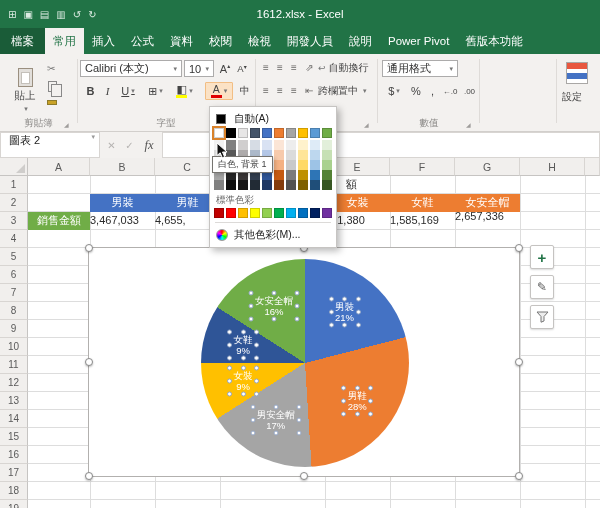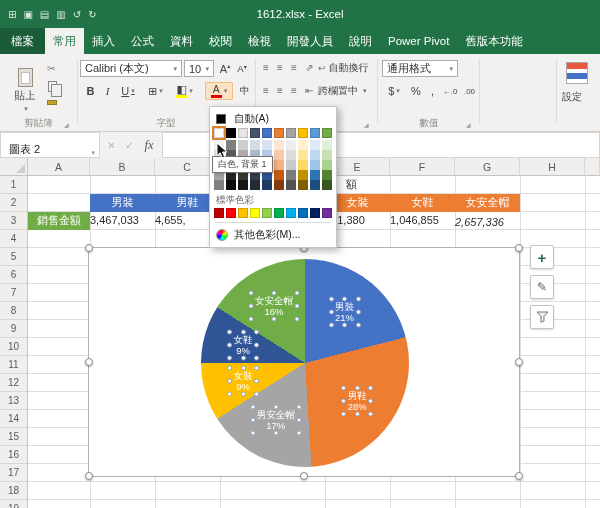--- a/index.html
+++ b/index.html
@@ -35,21 +35,21 @@
 .rbtn{position:absolute;display:flex;align-items:center;justify-content:center;color:#444;height:18px;font-size:11px}
 .rbtn .stack{display:flex;flex-direction:column;align-items:center;line-height:10px}
 .cbar{width:11px;height:3px;margin-top:1px}
 .pressed{background:#FBE2C5;border:1px solid #F2BE84;border-radius:1px}
 .alico{position:absolute;font-size:10px;color:#6d6b69;text-align:center}
 .txtbtn{position:absolute;font-size:10px;color:#444;display:flex;align-items:center;gap:3px;white-space:nowrap}
 .cficon{position:absolute;width:22px;height:22px;border:1px solid #a9a7a5;background:linear-gradient(180deg,#E8573F 0 30%,#fff 30% 50%,#4472C4 50% 80%,#fff 80%)}
 
 
 .fbar{position:absolute;left:0;top:132px;width:600px;height:26px;background:#F3F1EF;display:flex;align-items:stretch;z-index:8}
-.namebox{width:100px;background:#fff;border:1px solid #D8D5D2;display:flex;align-items:flex-end;padding-left:8px;font-size:11px;color:#222;position:relative}
+.namebox{width:100px;background:#fff;border:1px solid #D8D5D2;display:flex;align-items:flex-start;padding-left:8px;font-size:11px;color:#222;position:relative}
 .nbcar{position:absolute;right:4px;font-size:7px;color:#999}
 .fbtns{display:flex;align-items:center;padding:0 3px;gap:1px}
 .fbtn{width:17px;text-align:center;font-size:10px;color:#B5B3B1}
 .fx{font-family:"Liberation Serif","DejaVu Serif",serif;font-style:italic;color:#555;font-size:12.5px;width:20px;text-align:center}
 .finput{flex:1;background:#fff;border:1px solid #D8D5D2}
 
 
 .sheet{position:absolute;left:0;top:158px;width:600px;height:350px;background:#fff;overflow:hidden;z-index:5}
 .corner{position:absolute;left:0;top:0;width:28px;height:18px;background:#F1EFED;border-right:1px solid #C6C4C2;border-bottom:1px solid #C6C4C2;z-index:3}
 .corner:after{content:"";position:absolute;right:2px;bottom:2px;border-left:9px solid transparent;border-bottom:9px solid #CFCDCB}
@@ -382,22 +382,22 @@
     <div class="cell" style="left: 346px; top: 18px; width: 30px; color: rgb(43, 43, 43);">額</div>
     <div class="cell cellhd" style="left: 90px; top: 36px; width: 65px; background: rgb(68, 114, 196);">男裝</div>
     <div class="cell cellhd" style="left: 155px; top: 36px; width: 65px; background: rgb(68, 114, 196);">男鞋</div>
     <div class="cell cellhd" style="left: 325px; top: 36px; width: 65px; background: rgb(237, 125, 49);">女裝</div>
     <div class="cell cellhd" style="left: 390px; top: 36px; width: 65px; background: rgb(237, 125, 49);">女鞋</div>
     <div class="cell cellhd" style="left: 455px; top: 36px; width: 65px; background: rgb(237, 125, 49);">女安全帽</div>
     <div class="cell cellhd" style="left: 28px; top: 54px; width: 62px; background: rgb(112, 173, 71);">銷售金額</div>
     <div class="cell cellnum" style="left: 90px; top: 54px; width: 65px;">3,467,033</div>
     <div class="cell cellnum" style="left: 155px; top: 54px; width: 65px;">4,655,</div>
     <div class="cell cellnum" style="left: 325px; top: 54px; width: 65px;">501,380</div>
-    <div class="cell cellnum" style="left: 390px; top: 54px; width: 65px;">1,046,855</div>
-    <div class="cell cellnum" style="left: 455px; top: 56px; width: 65px; font-style: italic;">2,657,336</div>
+    <div class="cell cellnum" style="left: 390px; top: 54px; width: 65px;">1,585,169</div>
+    <div class="cell cellnum" style="left: 455px; top: 50px; width: 65px;">2,657,336</div>
   </div>
 
 <div class="dropdown">
   <div class="dd-auto">
     <span class="sw-auto"></span>
     <span>自動(A)</span>
   </div>
   <div class="swrow" id="themeRow">
       <div class="sw hl" style="background: rgb(255, 255, 255);"></div>
       <div class="sw" style="background: rgb(0, 0, 0);"></div>

